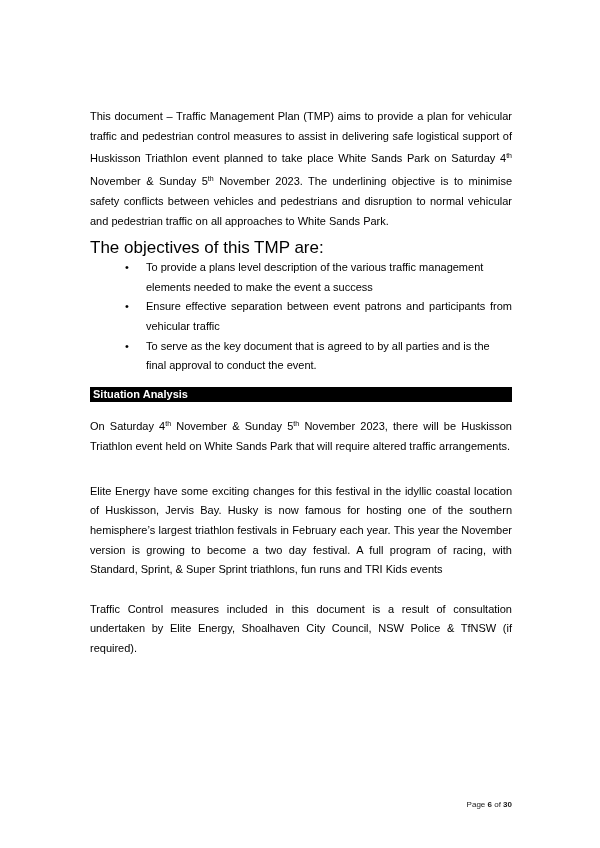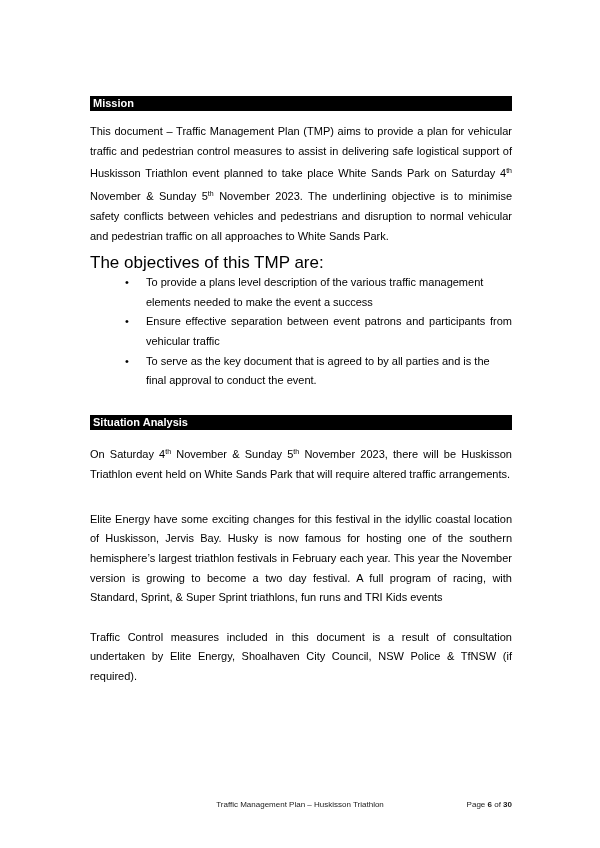--- a/index.html
+++ b/index.html
@@ -53,21 +53,21 @@
     line-height: 19.7px;
     text-align: left;
   }
   ul.objectives li.justify { text-align: justify; }
   ul.objectives li::before {
     content: "\2022";
     position: absolute;
     left: 35px;
     top: 0;
   }
-  .bar-situation { margin-top: 24px; }
+  .bar-situation { margin-top: 11px; }
   .para.p2 { margin-top: 12px; }
   .para.p3 { margin-top: 25px; }
   .para.p4 { margin-top: 19.7px; }
   span.sup { font-size: 7px; vertical-align: 4px; letter-spacing: 0; }
   span.b { font-weight: bold; }
   .footer {
     position: absolute;
     top: 800px;
     left: 0;
     width: 600px;
@@ -88,23 +88,20 @@
     top: 0;
     text-align: right;
   }
 </style>
 </head>
 <body>
 
 <div class="page">
   <div class="content">
 
-    <div class="heading-bar">
-      <span>Mission</span>
-    </div>
 
     <p class="para p-first"><span>This document – Traffic Management Plan (TMP) aims to provide a plan for vehicular traffic and pedestrian control measures to assist in delivering safe logistical support of Huskisson Triathlon event planned to take place White Sands Park on Saturday 4</span><span class="sup">th</span><span> November &amp; Sunday 5</span><span class="sup">th</span><span> November 2023. The underlining objective is to minimise safety conflicts between vehicles and pedestrians and disruption to normal vehicular and pedestrian traffic on all approaches to White Sands Park.</span></p>
 
     <p class="intro">The objectives of this TMP are:</p>
 
     <ul class="objectives">
       <li>To provide a plans level description of the various traffic management elements needed to make the event a success</li>
       <li class="justify">Ensure effective separation between event patrons and participants from vehicular traffic</li>
       <li>To serve as the key document that is agreed to by all parties and is the final approval to conduct the event.</li>
     </ul>
@@ -115,16 +112,15 @@
 
     <p class="para p2"><span>On Saturday 4</span><span class="sup">th</span><span> November &amp; Sunday 5</span><span class="sup">th</span><span> November 2023, there will be Huskisson Triathlon event held on White Sands Park that will require altered traffic arrangements.</span></p>
 
     <p class="para p3">Elite Energy have some exciting changes for this festival in the idyllic coastal location of Huskisson, Jervis Bay. Husky is now famous for hosting one of the southern hemisphere’s largest triathlon festivals in February each year. This year the November version is growing to become a two day festival. A full program of racing, with Standard, Sprint, &amp; Super Sprint triathlons, fun runs and TRI Kids events</p>
 
     <p class="para p4">Traffic Control measures included in this document is a result of consultation undertaken by Elite Energy, Shoalhaven City Council, NSW Police &amp; TfNSW (if required).</p>
 
   </div>
 
   <div class="footer">
-    <div class="footer-center">Traffic Management Plan – Huskisson Triathlon</div>
     <div class="footer-page"><span>Page </span><span class="b">6</span><span> of </span><span class="b">30</span></div>
   </div>
 </div>
 
 </body></html>

